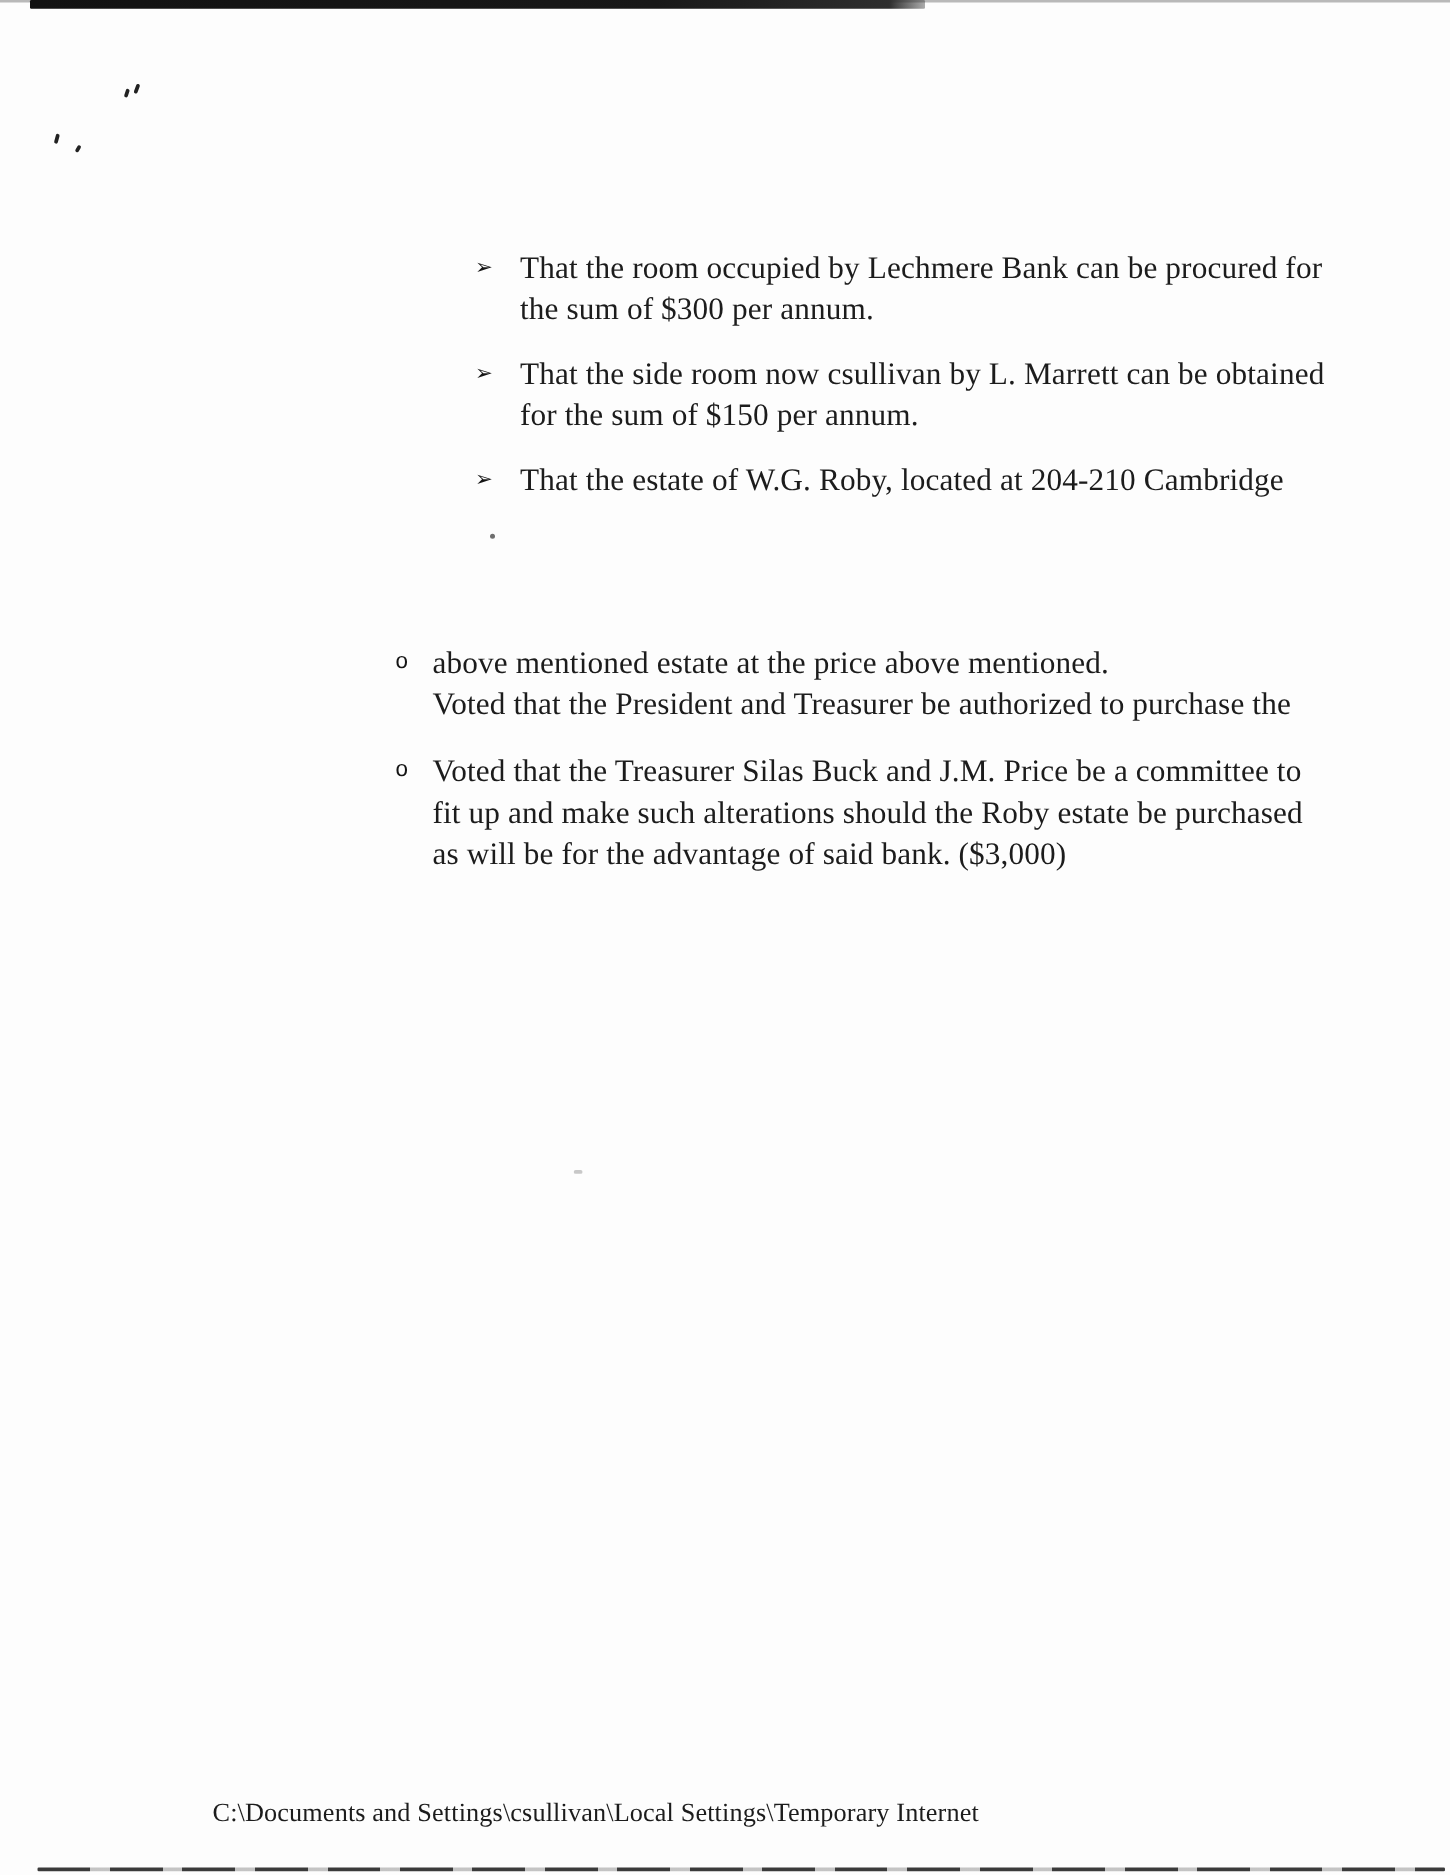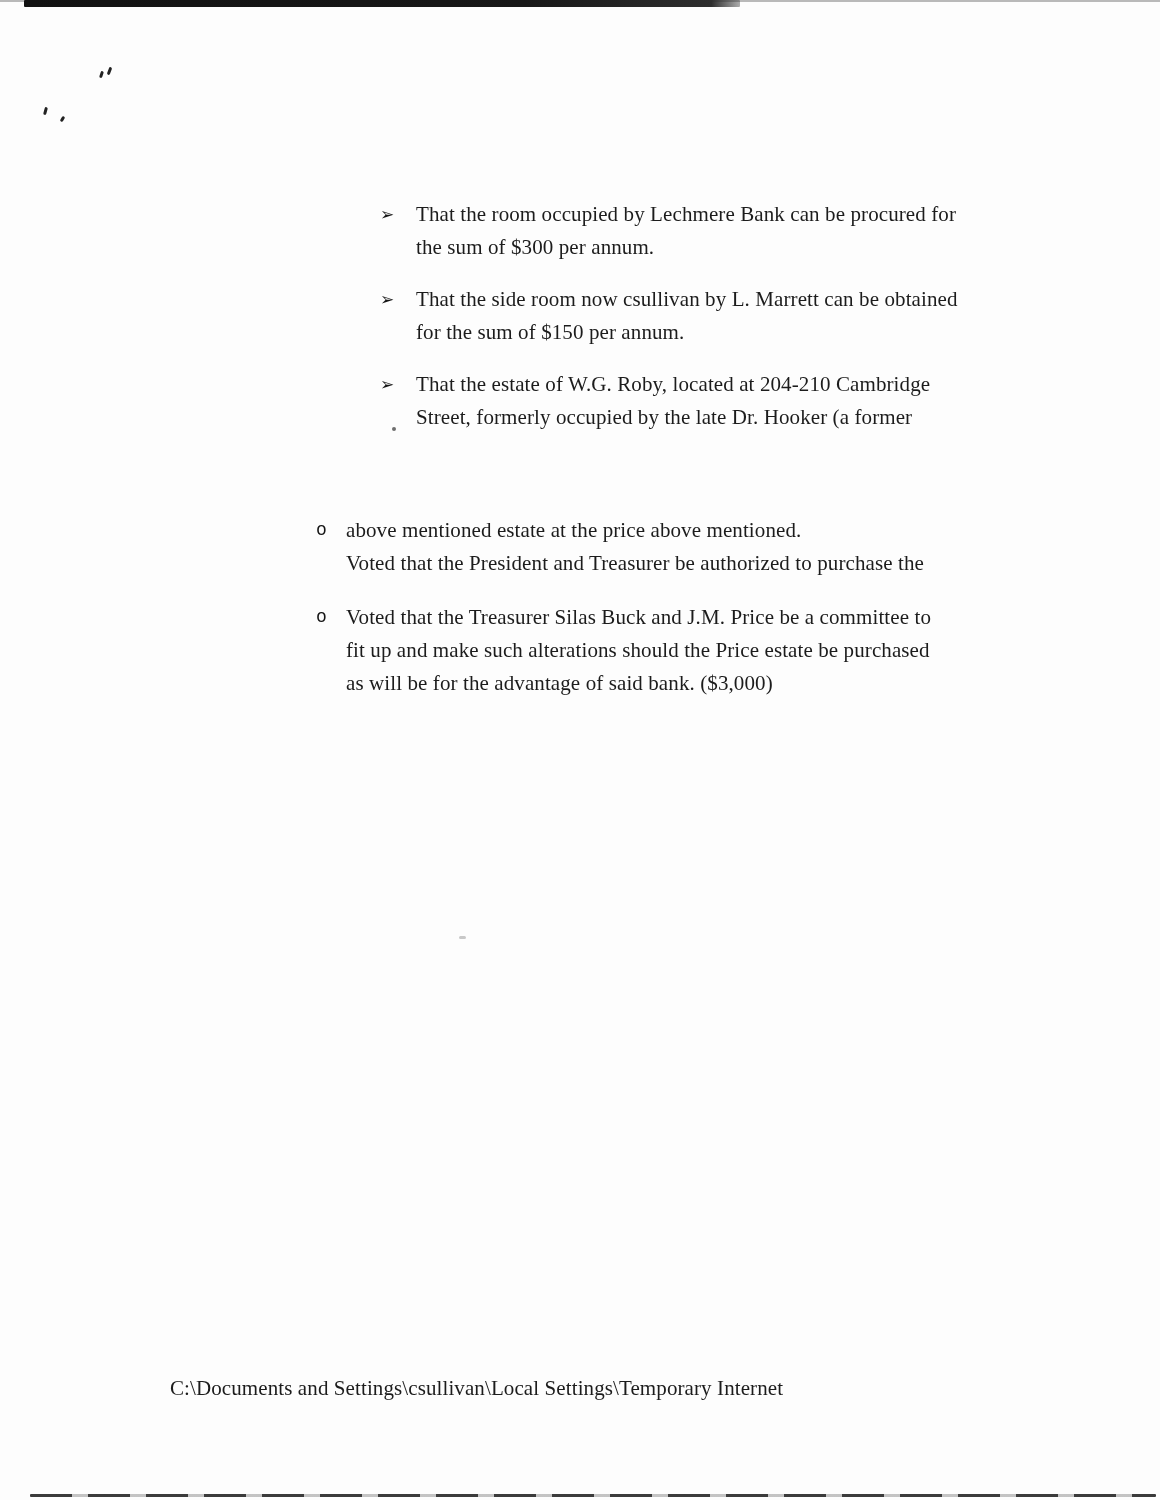--- a/index.html
+++ b/index.html
@@ -87,28 +87,28 @@
   }
   .voted-list .bullet {
     width: 30px;
     font-family: "Liberation Mono", "DejaVu Sans Mono", monospace;
     font-size: 18px;
     line-height: 32px;
     color: #141414;
   }
   .item-text { flex: 0 0 auto; }
   .line {
-    font-size: 21px;
+    font-size: 25px;
     line-height: 33px;
     white-space: nowrap;
     letter-spacing: 0.1px;
   }
   .footer {
     position: absolute;
-    left: 170px; top: 1374px; text-align: center;
+    left: 170px; top: 1436px; text-align: center;
   }
   .footer .line {
     font-size: 21px;
     line-height: 28.5px;
   }
 </style>
 </head>
 <body>
 
 <div class="scan-top-line"></div>
@@ -136,41 +136,40 @@
     <div class="item-text">
       <div class="line">That the side room now csullivan by L. Marrett can be obtained</div>
       <div class="line">for the sum of $150 per annum.</div>
     </div>
   </div>
 
   <div class="list-item">
     <span class="bullet">➢</span>
     <div class="item-text">
       <div class="line">That the estate of W.G. Roby, located at 204-210 Cambridge</div>
-      <div class="line">Street, formerly occupied by the late Dr. Hooker (a former</div>
     </div>
   </div>
 
 </div>
 
 <div class="list voted-list">
 
   <div class="list-item">
     <span class="bullet">o</span>
     <div class="item-text">
       <div class="line">above mentioned estate at the price above mentioned.</div>
       <div class="line">Voted that the President and Treasurer be authorized to purchase the</div>
     </div>
   </div>
 
   <div class="list-item">
     <span class="bullet">o</span>
     <div class="item-text">
       <div class="line">Voted that the Treasurer Silas Buck and J.M. Price be a committee to</div>
-      <div class="line">fit up and make such alterations should the Price estate be purchased</div>
+      <div class="line">fit up and make such alterations should the Roby estate be purchased</div>
       <div class="line">as will be for the advantage of said bank. ($3,000)</div>
     </div>
   </div>
 
 </div>
 
 <div class="footer">
   <div class="line">C:\Documents and Settings\csullivan\Local Settings\Temporary Internet</div>
 </div>
 

